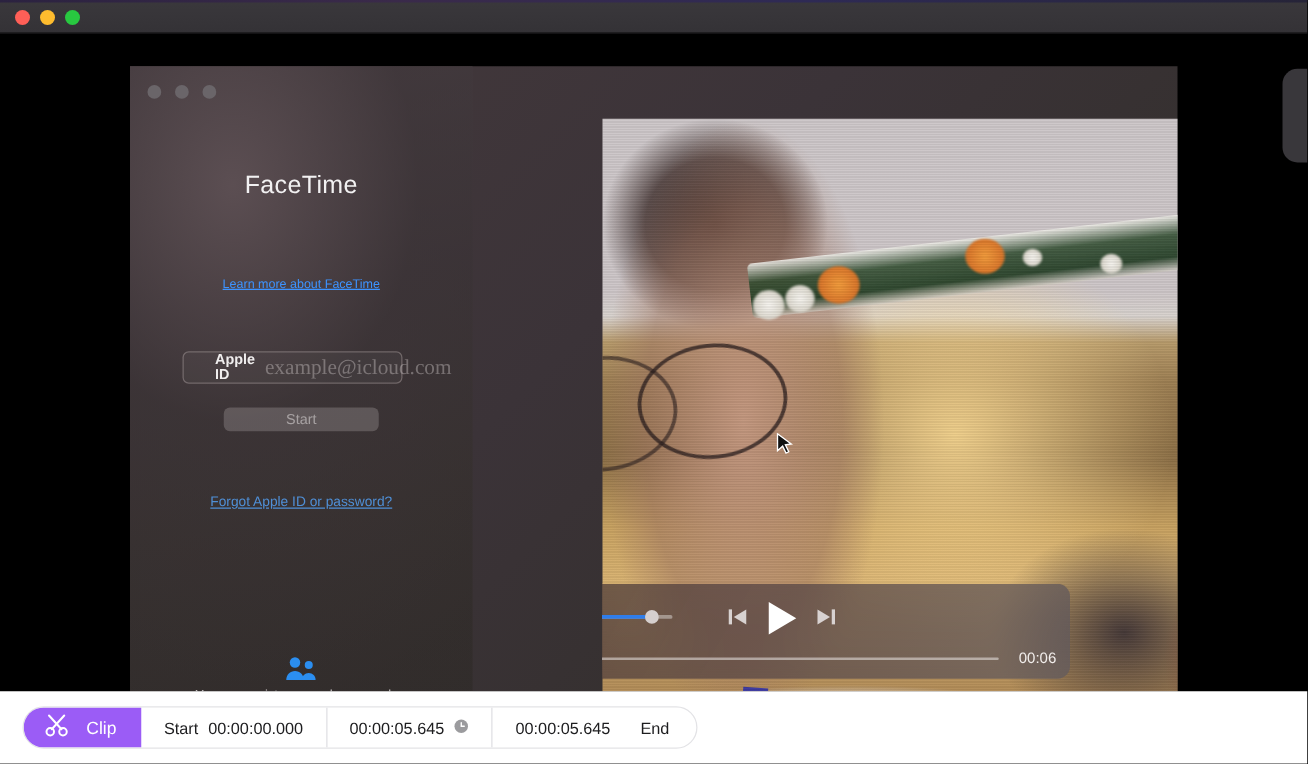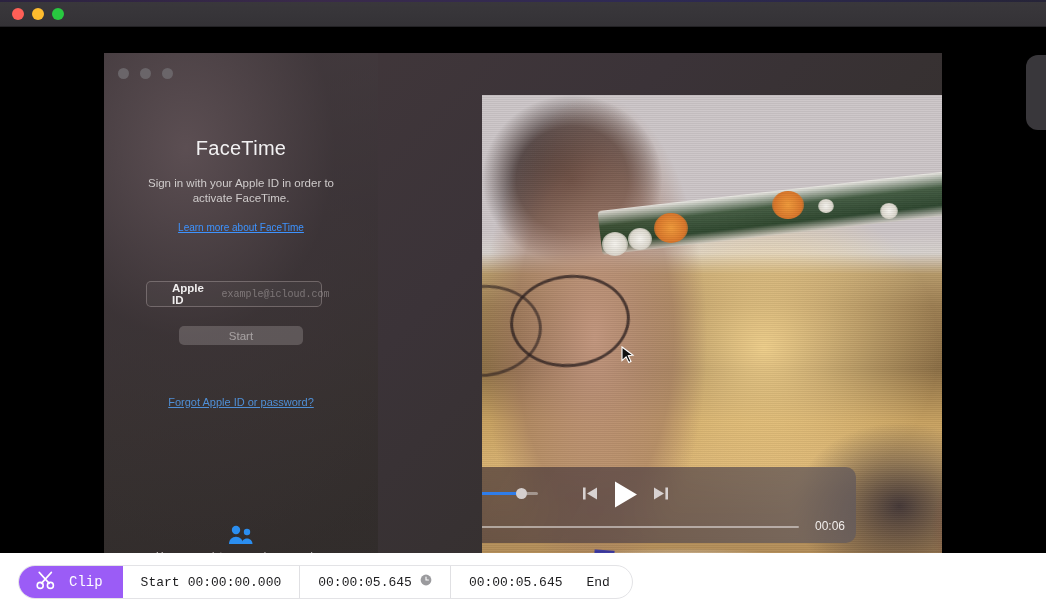--- a/index.html
+++ b/index.html
@@ -70,23 +70,22 @@
 
   .ft-field {
     position: absolute; left: 42px; top: 228px; width: 176px; height: 26px;
     border: 1px solid rgba(170,160,160,.45); border-radius: 5px;
     background: rgba(255,255,255,.035);
     display: flex; align-items: center; padding-left: 16px;
   }
   .ft-field-label { color: #f0eeee; font-size: 11.5px; font-weight: bold; padding-left: 9px; }
   .ft-field-input {
     flex: 1; background: transparent; border: 0; outline: none;
-    color: rgba(205,198,198,.45); font-size: 10px; padding-left: 8px;
-    font-family: Liberation Mono, monospace;
-    text-align: center;
+    color: rgba(205,198,198,.45); font-size: 17px; padding-left: 8px;
+    font-family: Liberation Serif, serif;
   }
   .ft-field-input::placeholder { color: rgba(205,198,198,.42); }
 
   .ft-next {
     position: absolute; left: 75px; top: 273px; width: 124px; height: 19px;
     border-radius: 5px; background: rgba(190,182,182,.28); border: 0;
     color: rgba(226,222,222,.55); font-size: 11.5px;
     font-family: "Liberation Sans", sans-serif;
     display: flex; align-items: center; justify-content: center;
   }
@@ -198,21 +197,20 @@
     background: rgba(235,232,230,.55); border-radius: 2px;
   }
 
   
   .cursor { position: absolute; left: 621px; top: 319px; }
 
   
   .bottombar {
     position: absolute; left: 0; top: 553px; width: 1046px; height: 58px;
     background: #fff;
-    font-family: Liberation Mono, monospace;
   }
   .clip-group {
     position: absolute; left: 18px; top: 12px; height: 34px;
     display: flex; align-items: stretch;
     border-radius: 17px; overflow: hidden;
     border: 1px solid #e3e3e6;
     background: #fff;
   }
   .clip-btn {
     display: flex; align-items: center; gap: 14px;
@@ -249,21 +247,20 @@
 
       <div class="ft-left">
 
         <div class="ft-lights">
           <span class="ft-light"></span>
           <span class="ft-light"></span>
           <span class="ft-light"></span>
         </div>
 
         <div class="ft-title">FaceTime</div>
-        <div class="ft-sub">Sign in with your Apple ID in order to activate FaceTime.</div>
         <a class="ft-link" href="#">Learn more about FaceTime</a>
 
         <div class="ft-field">
           <span class="ft-field-label">Apple ID</span>
           <input class="ft-field-input" type="text" placeholder="example@icloud.com" style="">
         </div>
 
         <div class="ft-next">Start</div>
 
         <a class="ft-forgot" href="#">Forgot Apple ID or password?</a>

